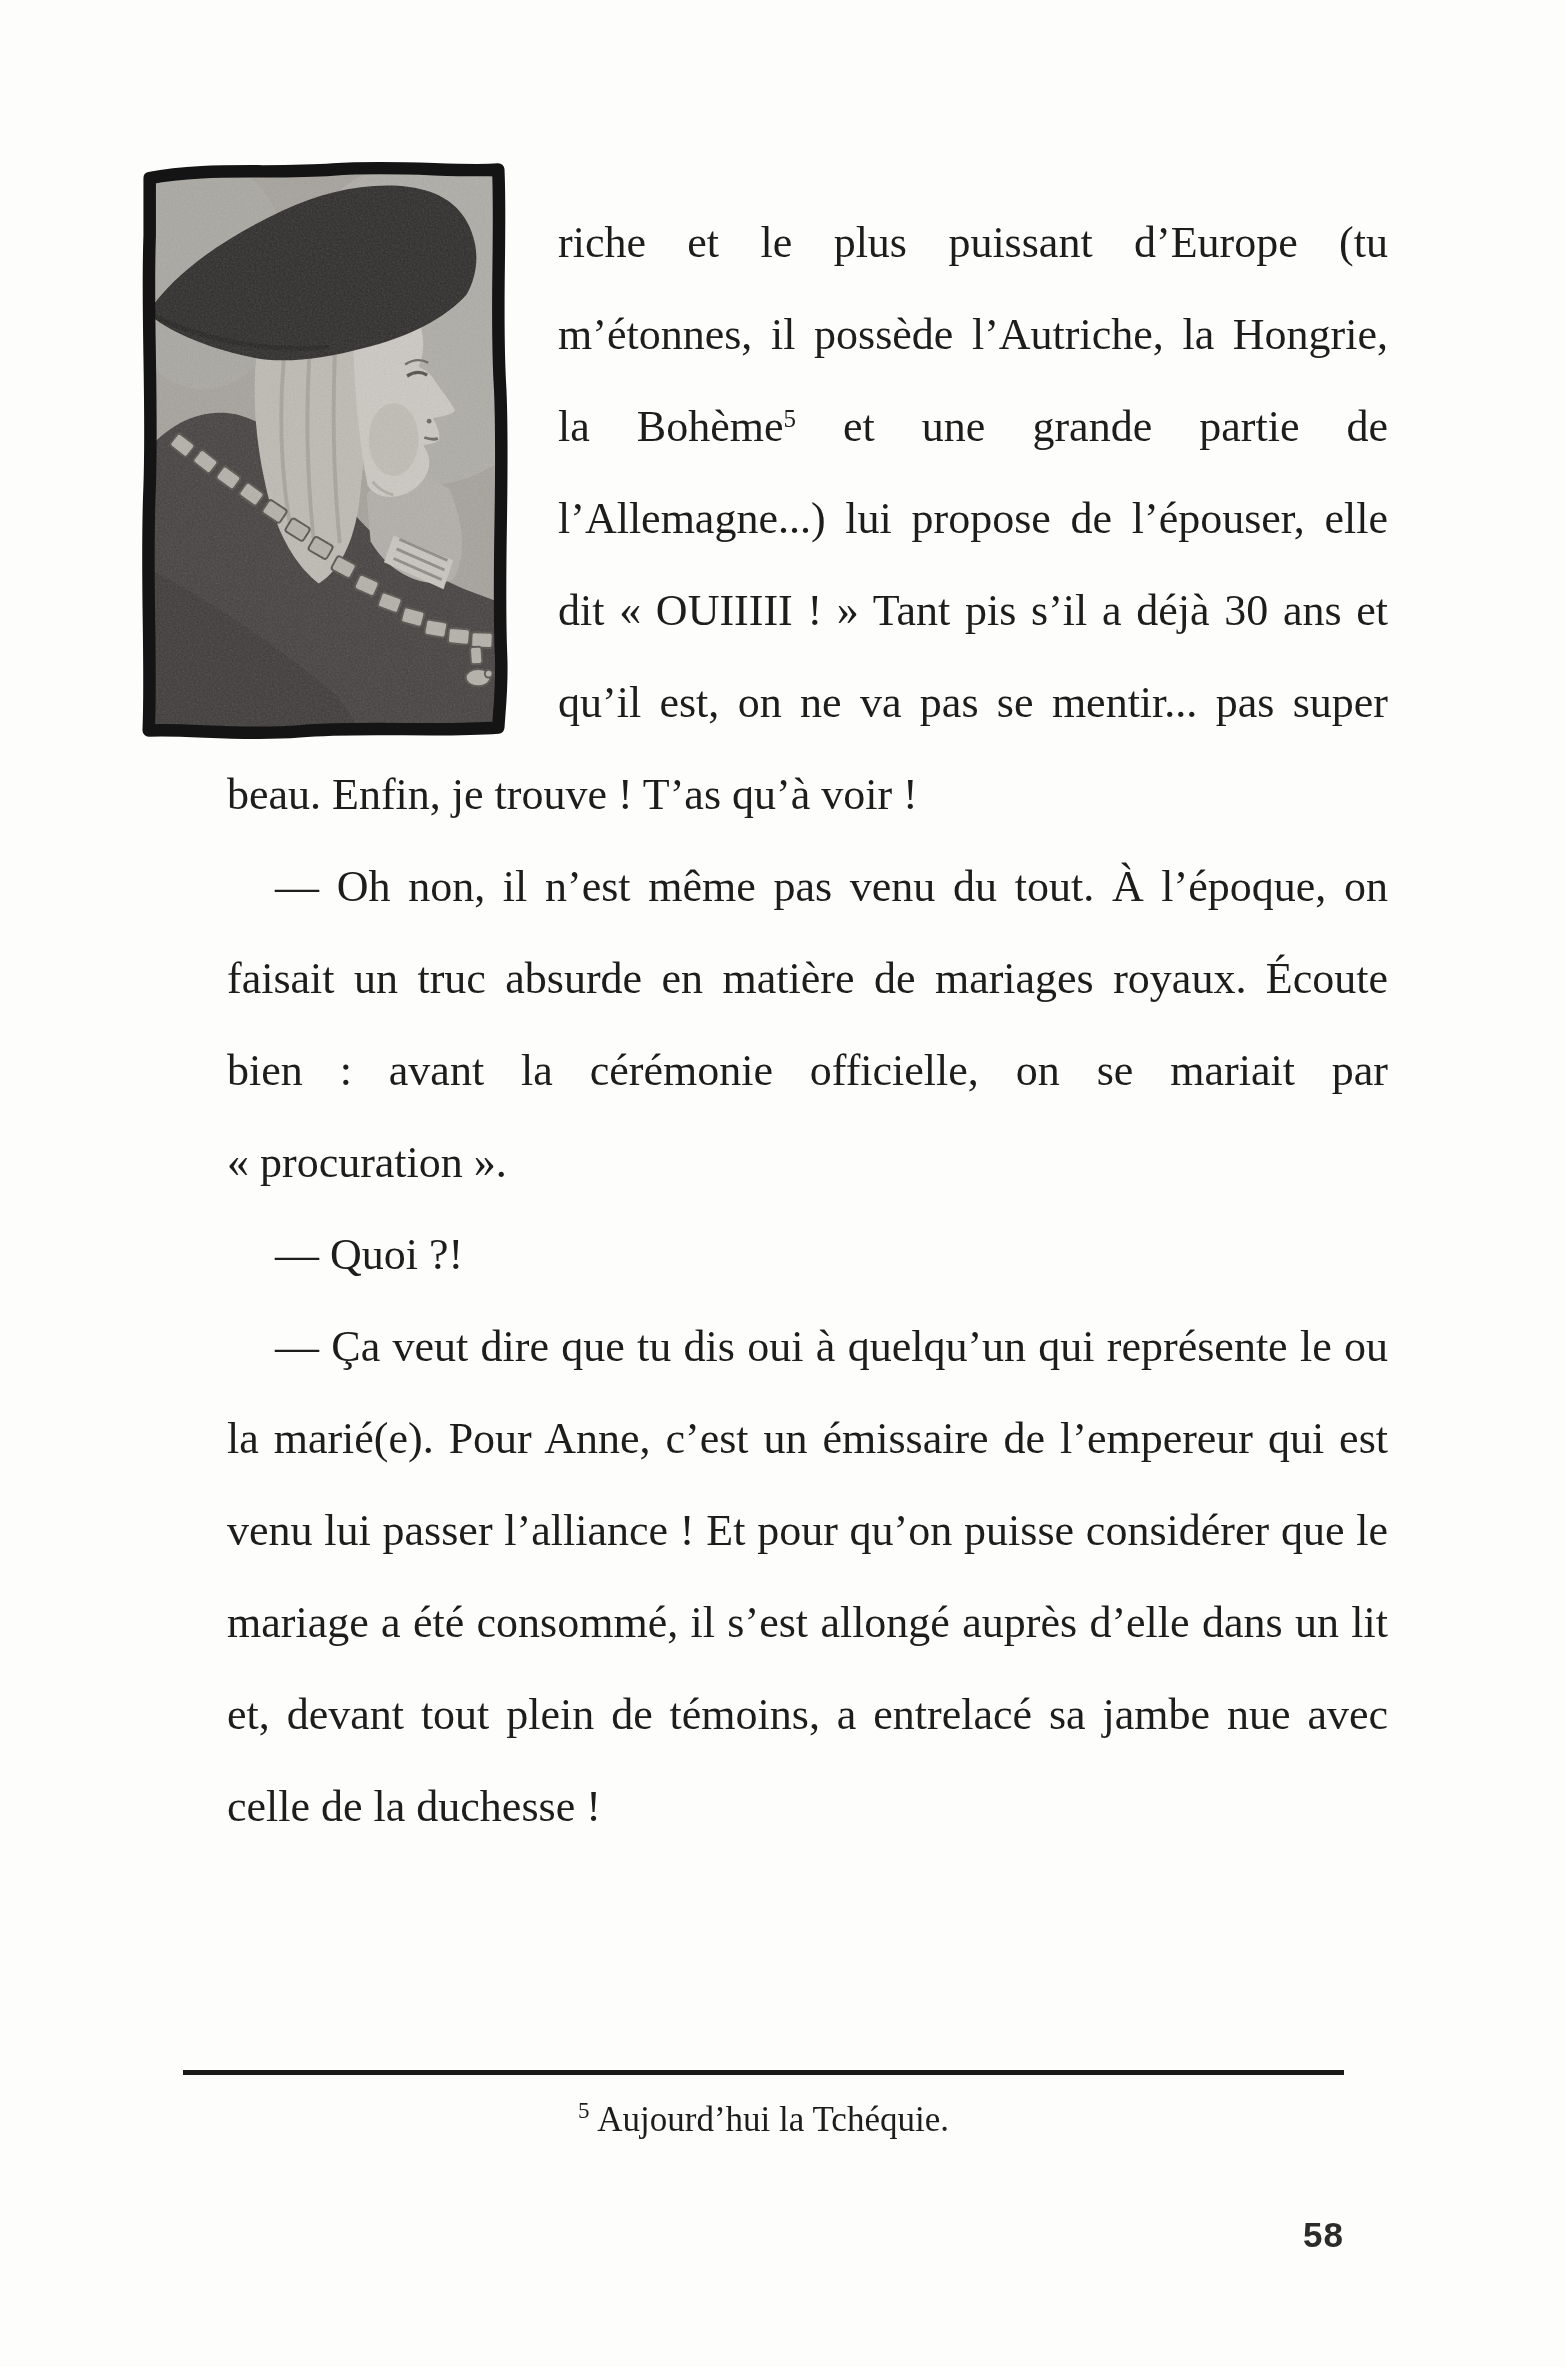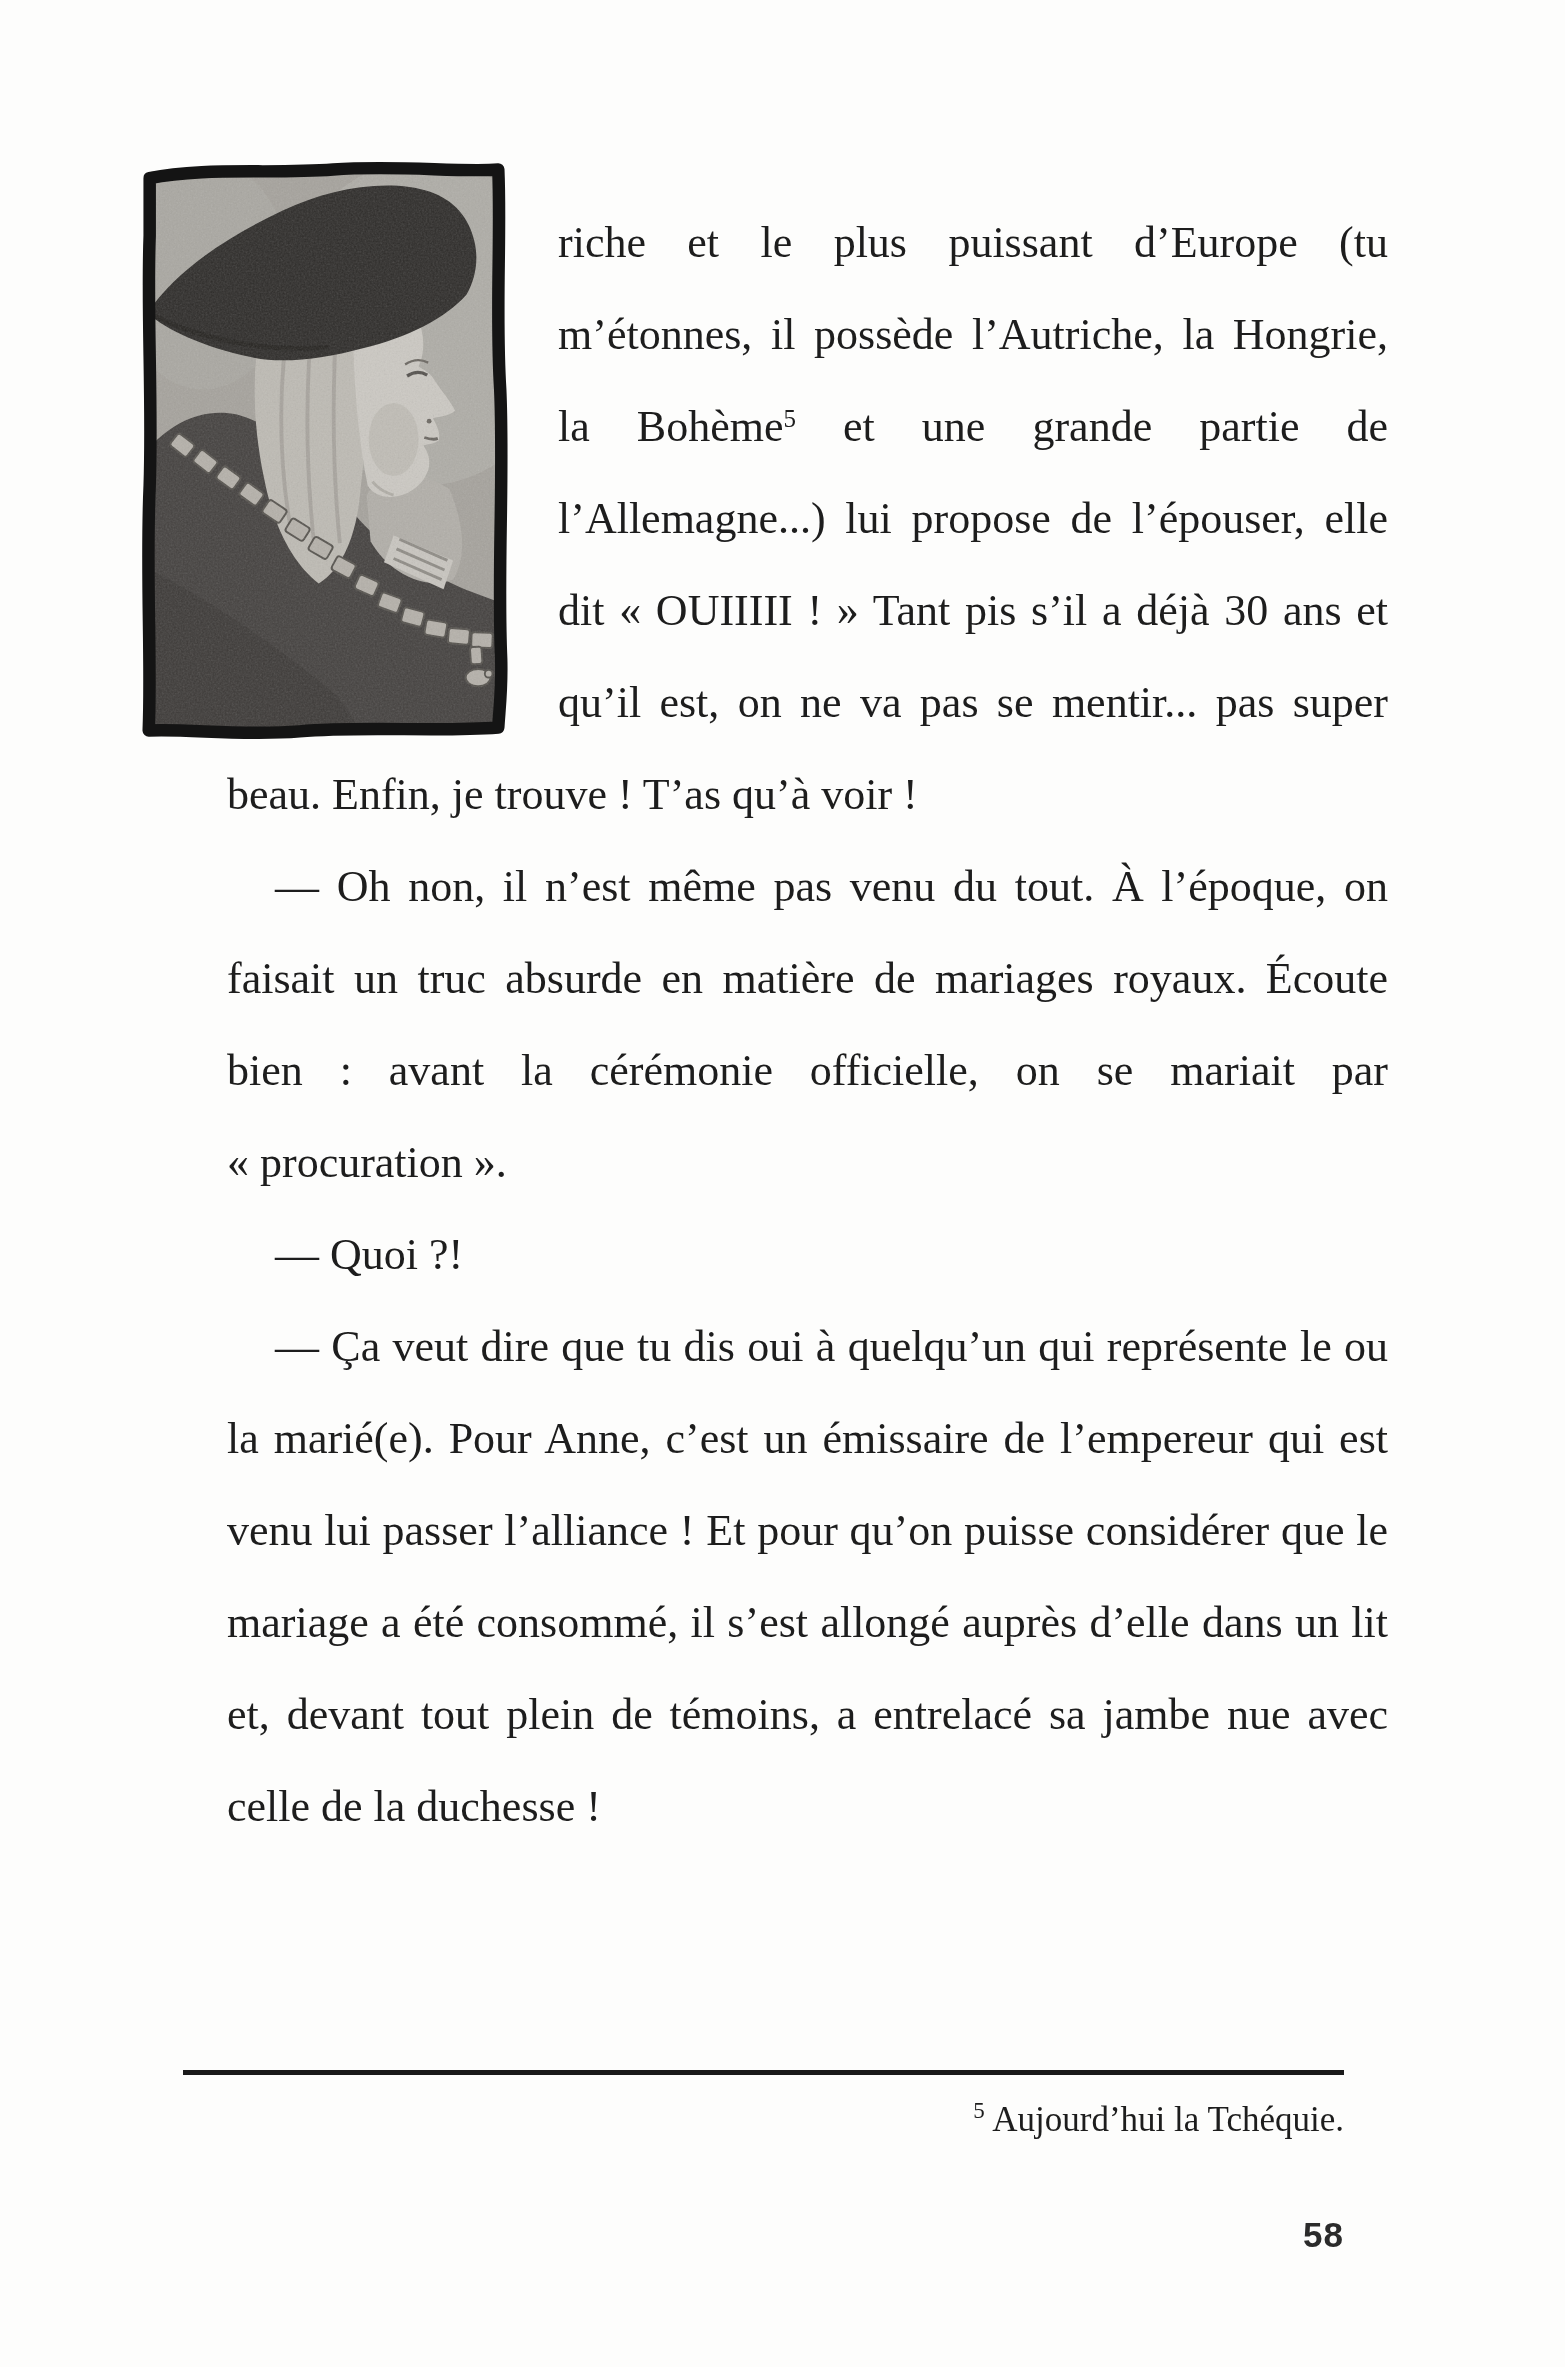--- a/index.html
+++ b/index.html
@@ -29,21 +29,21 @@
   sup.fnref {
     font-size:25px; line-height:0;
     vertical-align:baseline; position:relative; top:-0.55em;
   }
   .footnote-rule {
     position:absolute; left:183px; top:2070px;
     width:1161px; height:4.8px; background:#1a1a1a;
   }
   .footnote {
     position:absolute; left:183px; top:2094px; width:1161px;
-    font-size:35px; line-height:52px; text-align:right;
+    font-size:35px; line-height:52px; text-align:center;
   }
   .footnote .fnmark {
     font-size:23px; line-height:0;
     vertical-align:baseline; position:relative; top:-0.55em;
     margin-right:7.7px;
   }
   .page-number {
     position:absolute; left:183px; top:2215px; width:1161px;
     text-align:right;
     font-family:"Liberation Sans", sans-serif;

